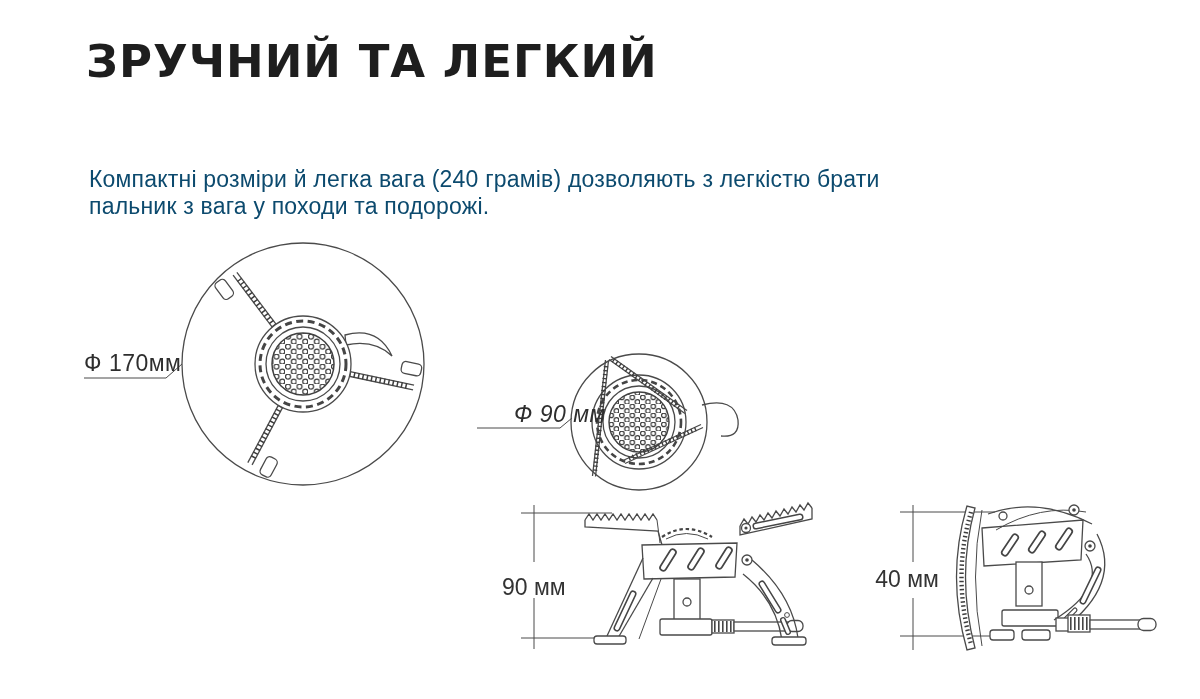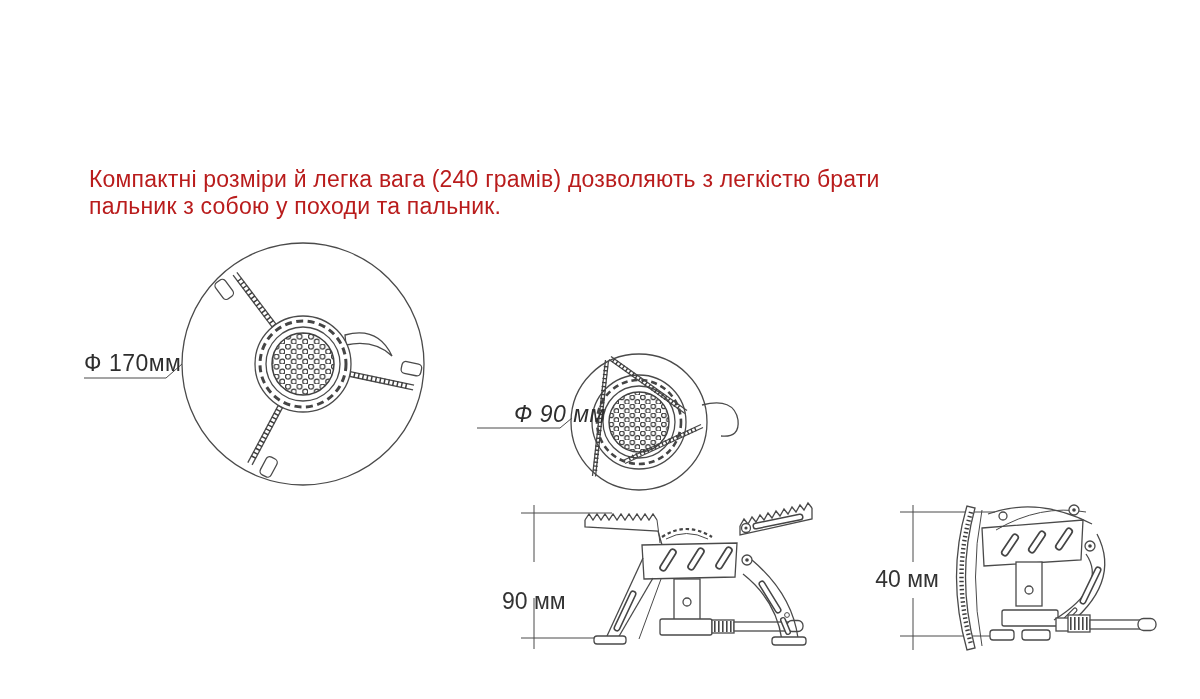--- a/index.html
+++ b/index.html
@@ -4,40 +4,41 @@
 <style>
   html,body{margin:0;padding:0;background:#fff;}
   .page{position:relative;width:1200px;height:699px;background:#ffffff;overflow:hidden;
         font-family:"Liberation Sans","DejaVu Sans",sans-serif;}
   .title{position:absolute;left:86px;top:30px;margin:0;
          font-family:"DejaVu Sans","Liberation Sans",sans-serif;
          font-weight:bold;font-size:45px;line-height:64px;letter-spacing:1px;
          color:#1e1e1e;}
   .title span{display:block;}
   .desc{position:absolute;left:89px;top:166px;margin:0;
-        font-size:23px;line-height:27px;letter-spacing:0.2px;color:#b91c1c;}
+        font-size:23px;line-height:27px;letter-spacing:0.2px;color:#0c4a6e;}
   .desc span{display:block;}
   .dia-label{position:absolute;color:#2e2e2e;font-size:23px;letter-spacing:0.5px;white-space:nowrap;}
   .dim-label{position:absolute;color:#333333;font-size:23px;white-space:nowrap;}
   svg{position:absolute;overflow:visible;}
   .ln{stroke:#4a4a4a;fill:none;stroke-width:1.3;}
   .lnf{stroke:#4a4a4a;fill:#ffffff;stroke-width:1.3;}
   .thin{stroke-width:1;}
 </style>
 </head>
 <body>
 
 <div class="page">
 
   <h1 class="title">
+    <span>ЗРУЧНИЙ ТА ЛЕГКИЙ</span>
   </h1>
 
   <p class="desc">
     <span>Компактні розміри й легка вага (240 грамів) дозволяють з легкістю брати</span>
-    <span>пальник з собою у походи та пальник.</span>
+    <span>пальник з вага у походи та подорожі.</span>
   </p>
 
   <svg style="left:78px;top:234px;" width="356" height="260" viewBox="0 0 356 260">
     <defs>
       <pattern id="dots1" width="11.5" height="10" patternUnits="userSpaceOnUse">
         <circle cx="3" cy="2.6" r="2.5" fill="none" stroke="#414141" stroke-width="1.3"></circle>
         <circle cx="8.8" cy="7.6" r="2.5" fill="none" stroke="#414141" stroke-width="1.3"></circle>
       </pattern>
     </defs>
 
@@ -188,21 +189,21 @@
         <path d="M243 76 Q276 102 282 142" class="ln" stroke-width="1.1"></path>
         <line x1="262" y1="86" x2="278" y2="112" stroke="#454545" stroke-width="7" stroke-linecap="round"></line>
         <line x1="262" y1="86" x2="278" y2="112" stroke="#ffffff" stroke-width="4" stroke-linecap="round"></line>
         <line x1="283" y1="122" x2="288" y2="134" stroke="#454545" stroke-width="6" stroke-linecap="round"></line>
         <line x1="283" y1="122" x2="288" y2="134" stroke="#ffffff" stroke-width="3.2" stroke-linecap="round"></line>
         <circle cx="287" cy="117" r="2.4" class="ln thin"></circle>
         <rect x="272" y="139" width="34" height="8" rx="3" class="lnf" stroke-width="1.1"></rect>
       </g>
     </g>
   </svg>
-  <div class="dim-label" style="left:502px;top:588px;width:60px;text-align:left;">90 мм</div>
+  <div class="dim-label" style="left:502px;top:574px;width:60px;text-align:left;">90 мм</div>
 
   <svg style="left:870px;top:498px;" width="320" height="180" viewBox="0 0 320 180">
     <g>
       <line x1="43" y1="7" x2="43" y2="64" class="ln thin"></line>
       <line x1="43" y1="100" x2="43" y2="152" class="ln thin"></line>
       <line x1="30" y1="14" x2="125" y2="14" class="ln thin"></line>
       <line x1="30" y1="138" x2="120" y2="138" class="ln thin"></line>
     </g>
     <g>
 

